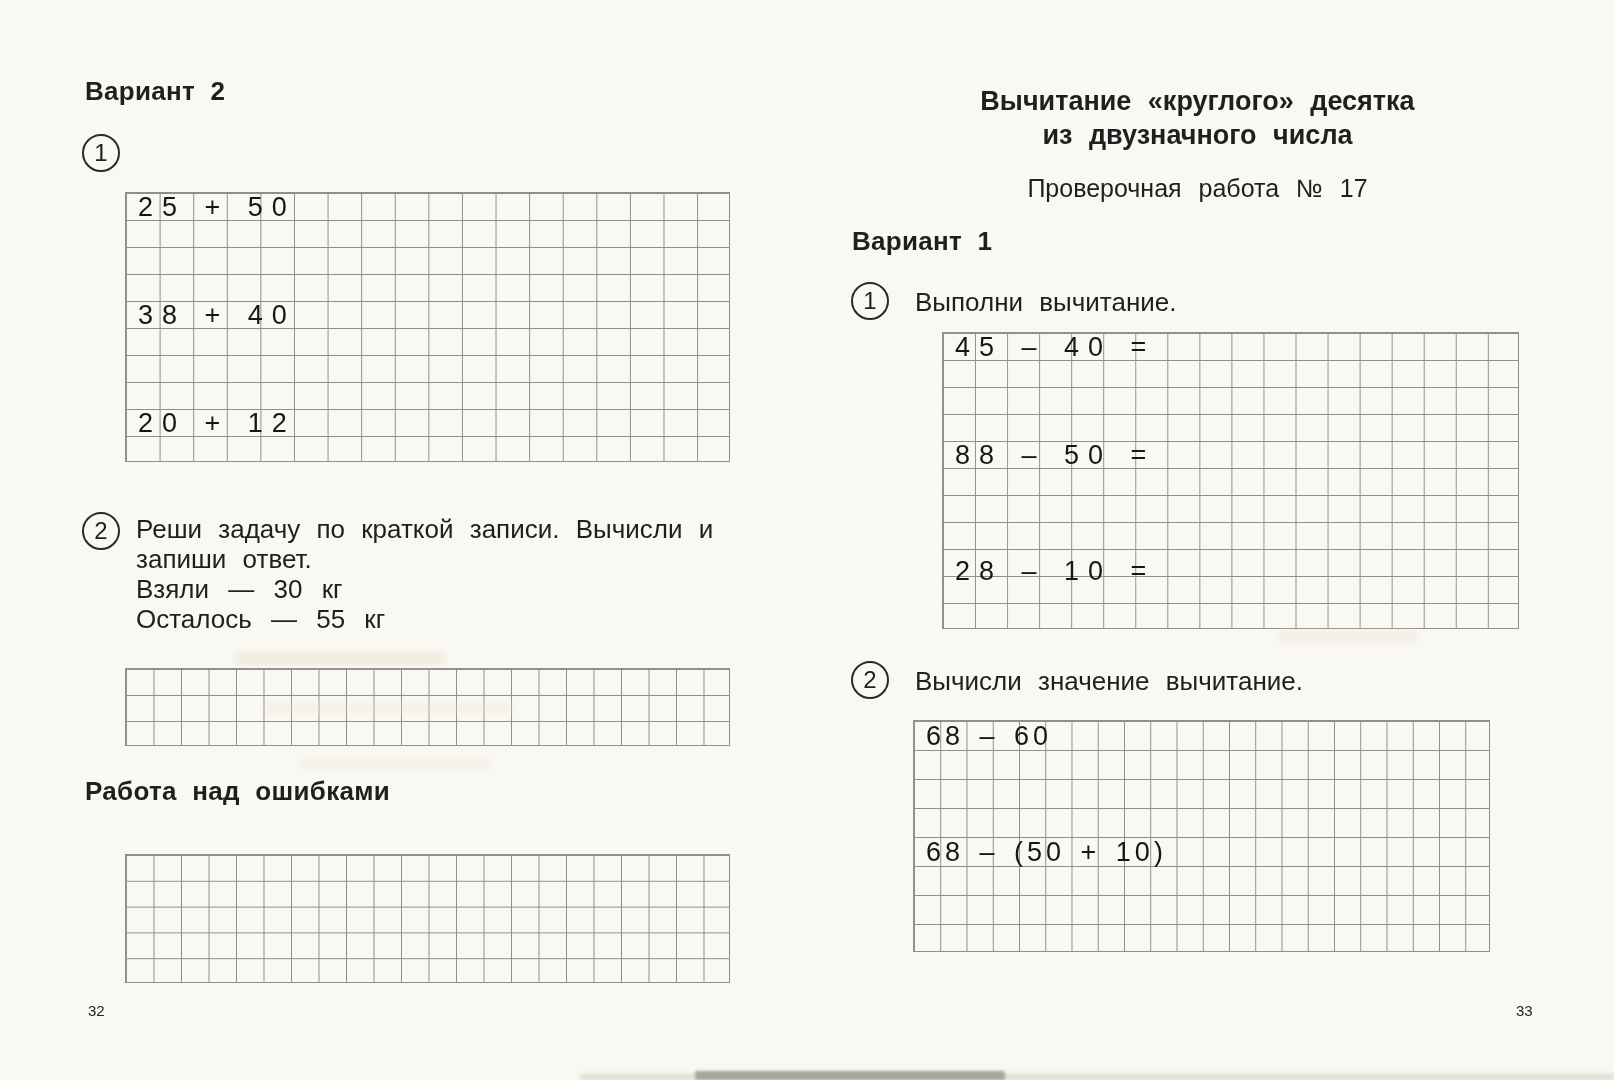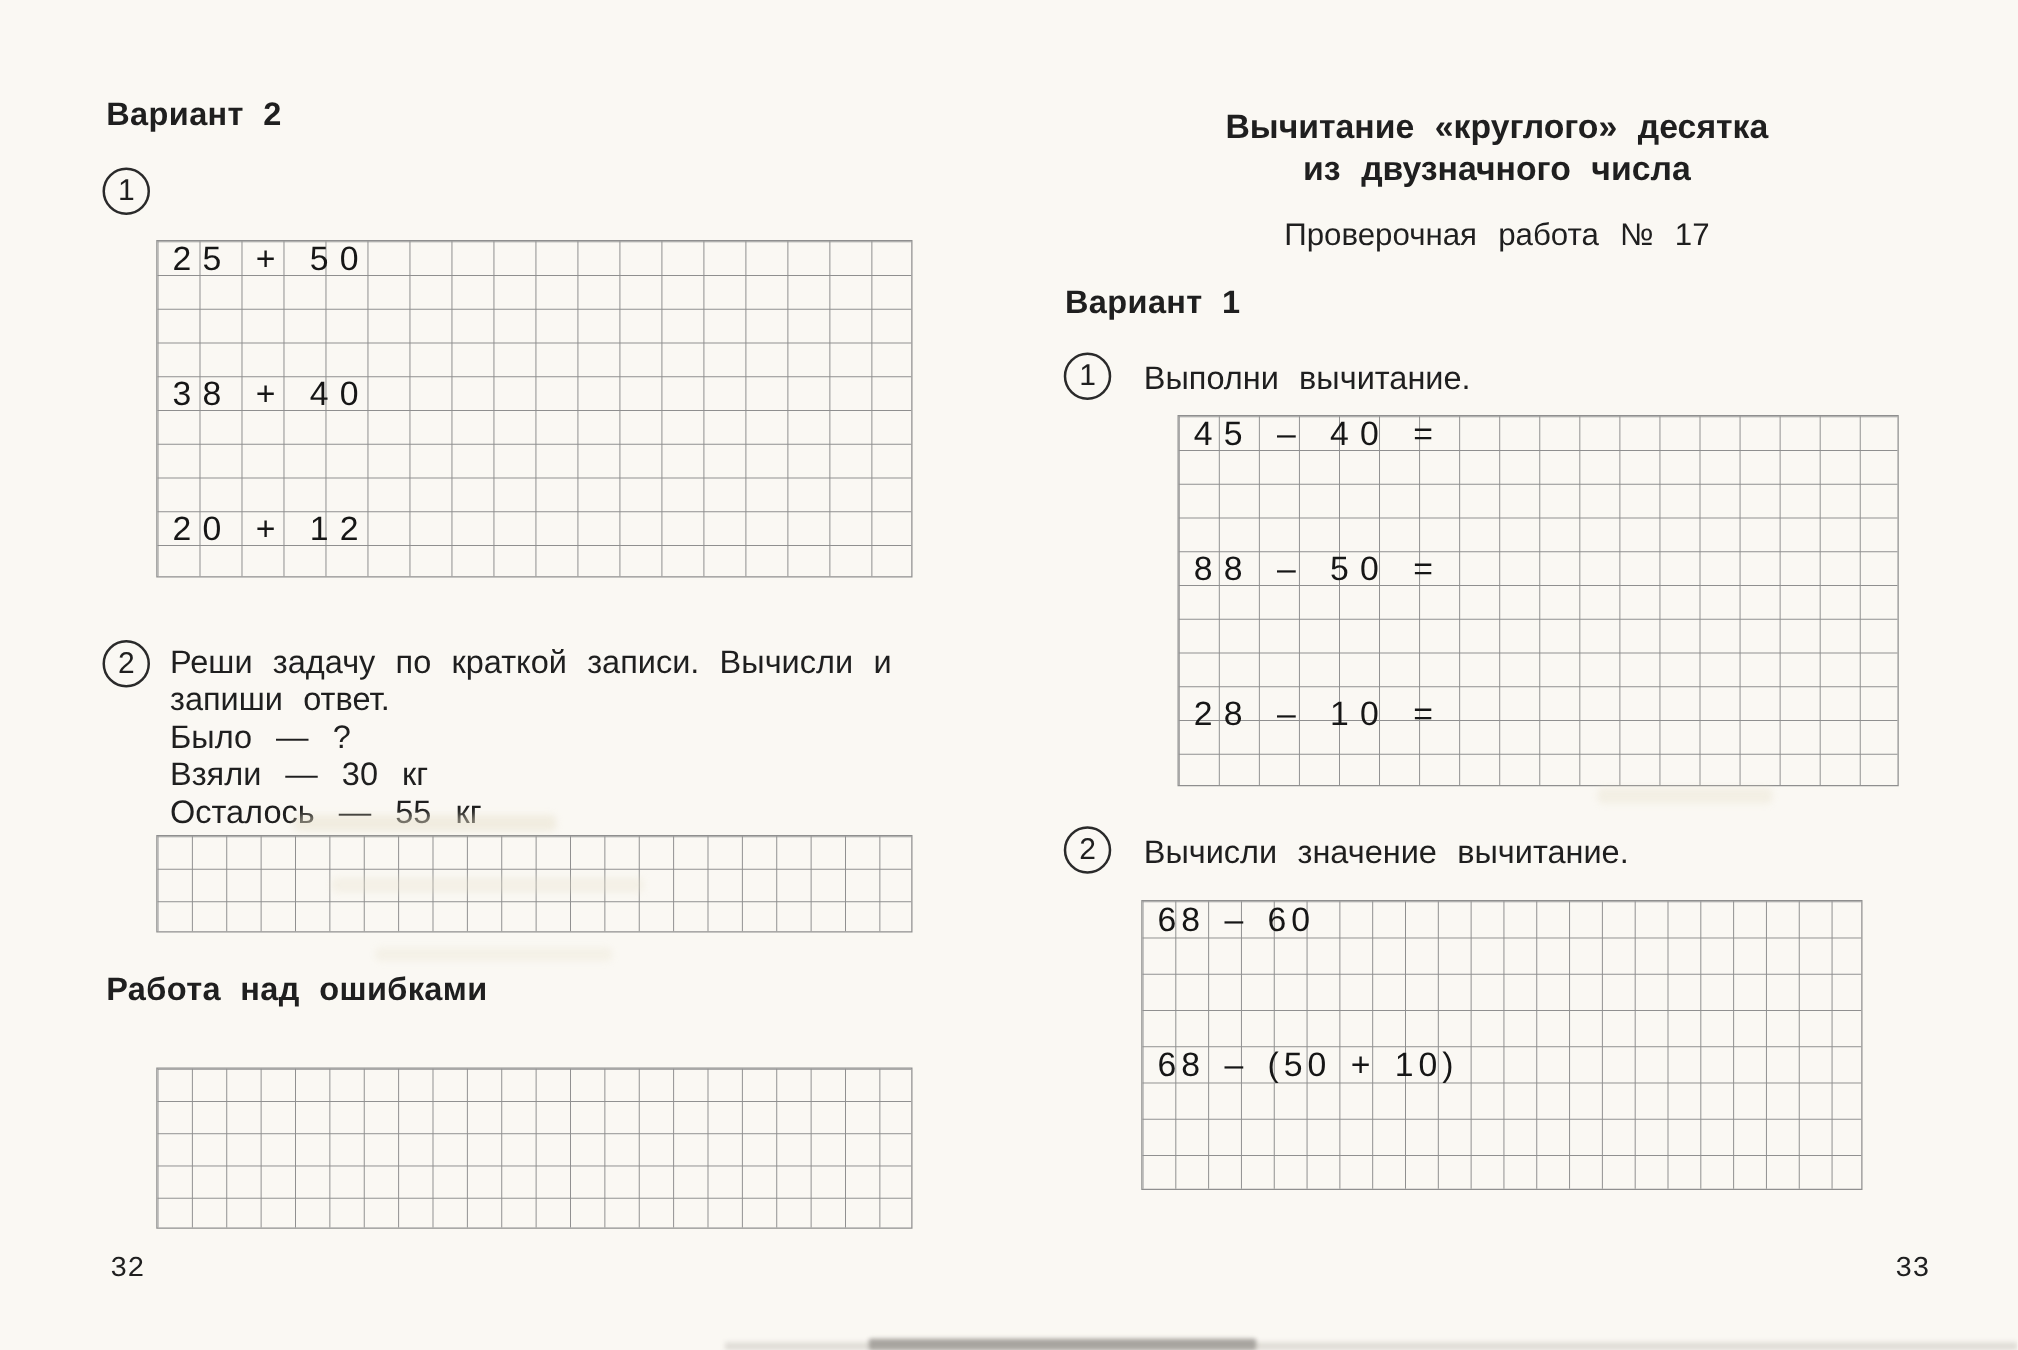--- a/index.html
+++ b/index.html
@@ -10,21 +10,21 @@
     color:var(--ink,#1f1f1f);
   }
   .abs{position:absolute;}
   
   .variant-heading{font-size:26px;font-weight:bold;word-spacing:8px;letter-spacing:.3px;}
   .section-heading{font-size:26px;font-weight:bold;word-spacing:8px;letter-spacing:.3px;}
   .task-line{font-size:26px;word-spacing:9px;white-space:nowrap;}
   .task-block{font-size:26px;line-height:30px;word-spacing:9px;white-space:nowrap;}
   .title-block{width:585px;text-align:center;font-weight:bold;font-size:27px;line-height:34px;word-spacing:9px;}
   .subtitle{width:585px;text-align:center;font-size:25px;word-spacing:10px;}
-  .page-number{font-size:23px;font-family:Liberation Mono, monospace;}
+  .page-number{font-size:15px;}
   
   .task-circle{
     width:38px;height:38px;border:2.5px solid #2a2a2a;border-radius:50%;
     display:flex;align-items:center;justify-content:center;
     font-size:24px;background:transparent;box-sizing:border-box;
   }
   
   .grid{
     background-image:
       linear-gradient(to right, var(--grid-line,#8f8f8f) 1px, transparent 1px),
@@ -59,21 +59,20 @@
     <div class="expr" style="top:108px;line-height:29px;">38 + 40</div>
     <div class="expr" style="top:216px;line-height:29px;">20 + 12</div>
   </div>
 
   <div class="abs task-circle" style="left:82px;top:512px;">
     <span>2</span>
   </div>
   <div class="abs task-block" style="left:136px;top:514px;">
     <div>Реши задачу по краткой записи. Вычисли и</div>
     <div>запиши ответ.</div>
-    <div style="word-spacing:12px;">Было — ?</div>
     <div style="word-spacing:12px;">Взяли — 30 кг</div>
     <div style="word-spacing:12px;">Осталось — 55 кг</div>
   </div>
 
   <div class="abs grid" style="left:125px;top:668px;width:605px;height:78px;background-size:27.5px 26px;"></div>
 
   <div class="abs section-heading" style="left:85px;top:776px;">Работа над ошибками</div>
 
   <div class="abs grid" style="left:125px;top:854px;width:605px;height:129px;background-size:27.5px 25.8px;"></div>
 

